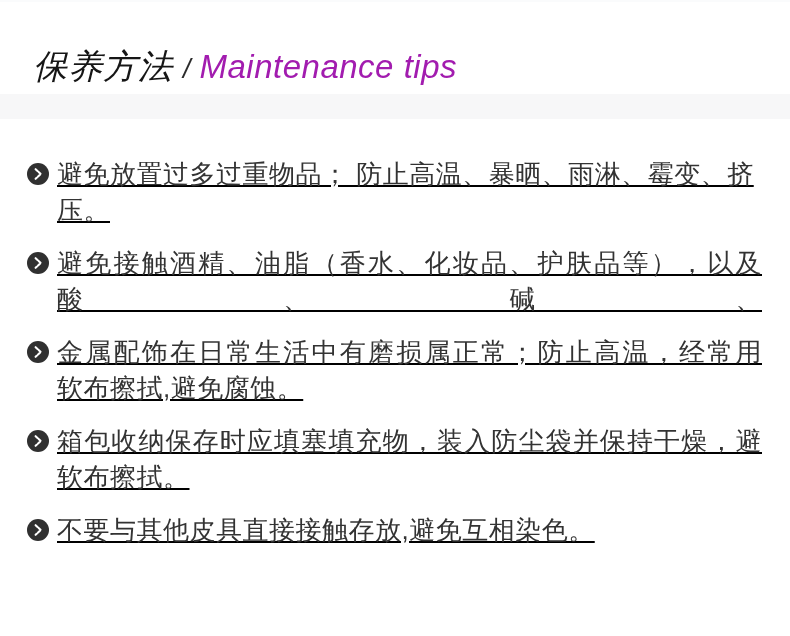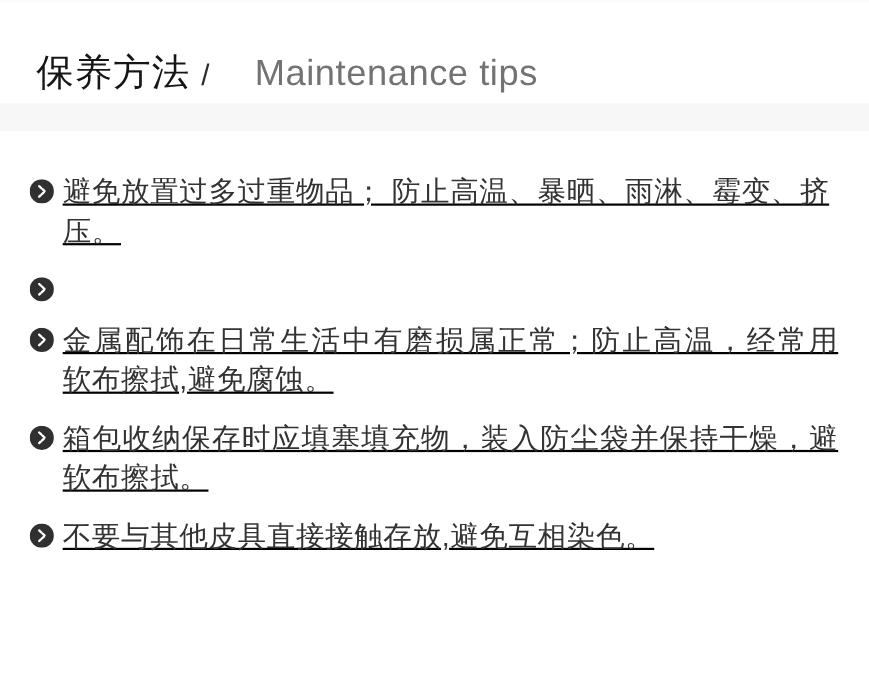--- a/index.html
+++ b/index.html
@@ -3,34 +3,33 @@
 <meta charset="utf-8">
 <style>
   * { margin: 0; padding: 0; box-sizing: border-box; }
   html, body { width: 790px; height: 636px; background: #ffffff; overflow: hidden; }
   body { font-family: "Liberation Sans", "DejaVu Sans", sans-serif; }
 
   .page { position: relative; width: 790px; height: 636px; background: #ffffff; }
 
   .top-strip { height: 2px; width: 100%; background: #fafbfc; }
 
-  .header { padding: 40px 33px 0 33px; height: 90px; }
+  .header { padding: 40px 33px 0 33px; height: 90px; font-style: italic; }
   .title { display: flex; align-items: baseline; white-space: nowrap; }
   .title-zh {
     font-size: 34px; font-weight: 500; color: #161616;
     letter-spacing: 1px; line-height: 48px;
   }
   .title-slash {
     font-size: 27px; font-weight: 300; color: #2b2b2b;
     margin: 0 9px 0 10px;
   }
   .title-en {
-    font-size: 33px; font-weight: 300; color: #737373;
+    font-size: 33px; font-weight: 300; color: #a21caf;
     letter-spacing: 0.5px;
-    margin-left: 32px;
   }
 
   .divider-band { width: 100%; height: 25px; background: #f7f7f8; margin-top: 2px; }
 
   .tips-list { list-style: none; margin-top: 37px; padding: 0 28px 0 27px; }
   .tip-item { display: flex; align-items: flex-start; margin-bottom: 17px; text-decoration: underline; }
   .bullet { flex: 0 0 22px; width: 22px; height: 22px; margin-top: 7px; }
   .tip-text {
     margin-left: 8px; width: 708px;
     font-size: 26px; line-height: 36px; color: #333333;
@@ -67,20 +66,21 @@
         <span class="tip-line">避免放置过多过重物品； 防止高温、暴晒、雨淋、霉变、挤压。</span>
       </p>
     </li>
 
     <li class="tip-item">
       <svg class="bullet" viewBox="0 0 22 22">
         <circle cx="11" cy="11" r="11" fill="#303030"></circle>
         <path d="M8.6 6.2 L13.8 11 L8.6 15.8" fill="none" stroke="#ffffff" stroke-width="2.1" stroke-dasharray="2.6 1.5" stroke-linecap="round"></path>
       </svg>
       <p class="tip-text">
+        <span class="tip-line full">避免接触酒精、油脂（香水、化妆品、护肤品等），以及酸、碱、</span>
       </p>
     </li>
 
     <li class="tip-item">
       <svg class="bullet" viewBox="0 0 22 22">
         <circle cx="11" cy="11" r="11" fill="#303030"></circle>
         <path d="M8.6 6.2 L13.8 11 L8.6 15.8" fill="none" stroke="#ffffff" stroke-width="2.1" stroke-dasharray="2.6 1.5" stroke-linecap="round"></path>
       </svg>
       <p class="tip-text">
         <span class="tip-line full">金属配饰在日常生活中有磨损属正常；防止高温，经常用</span>

